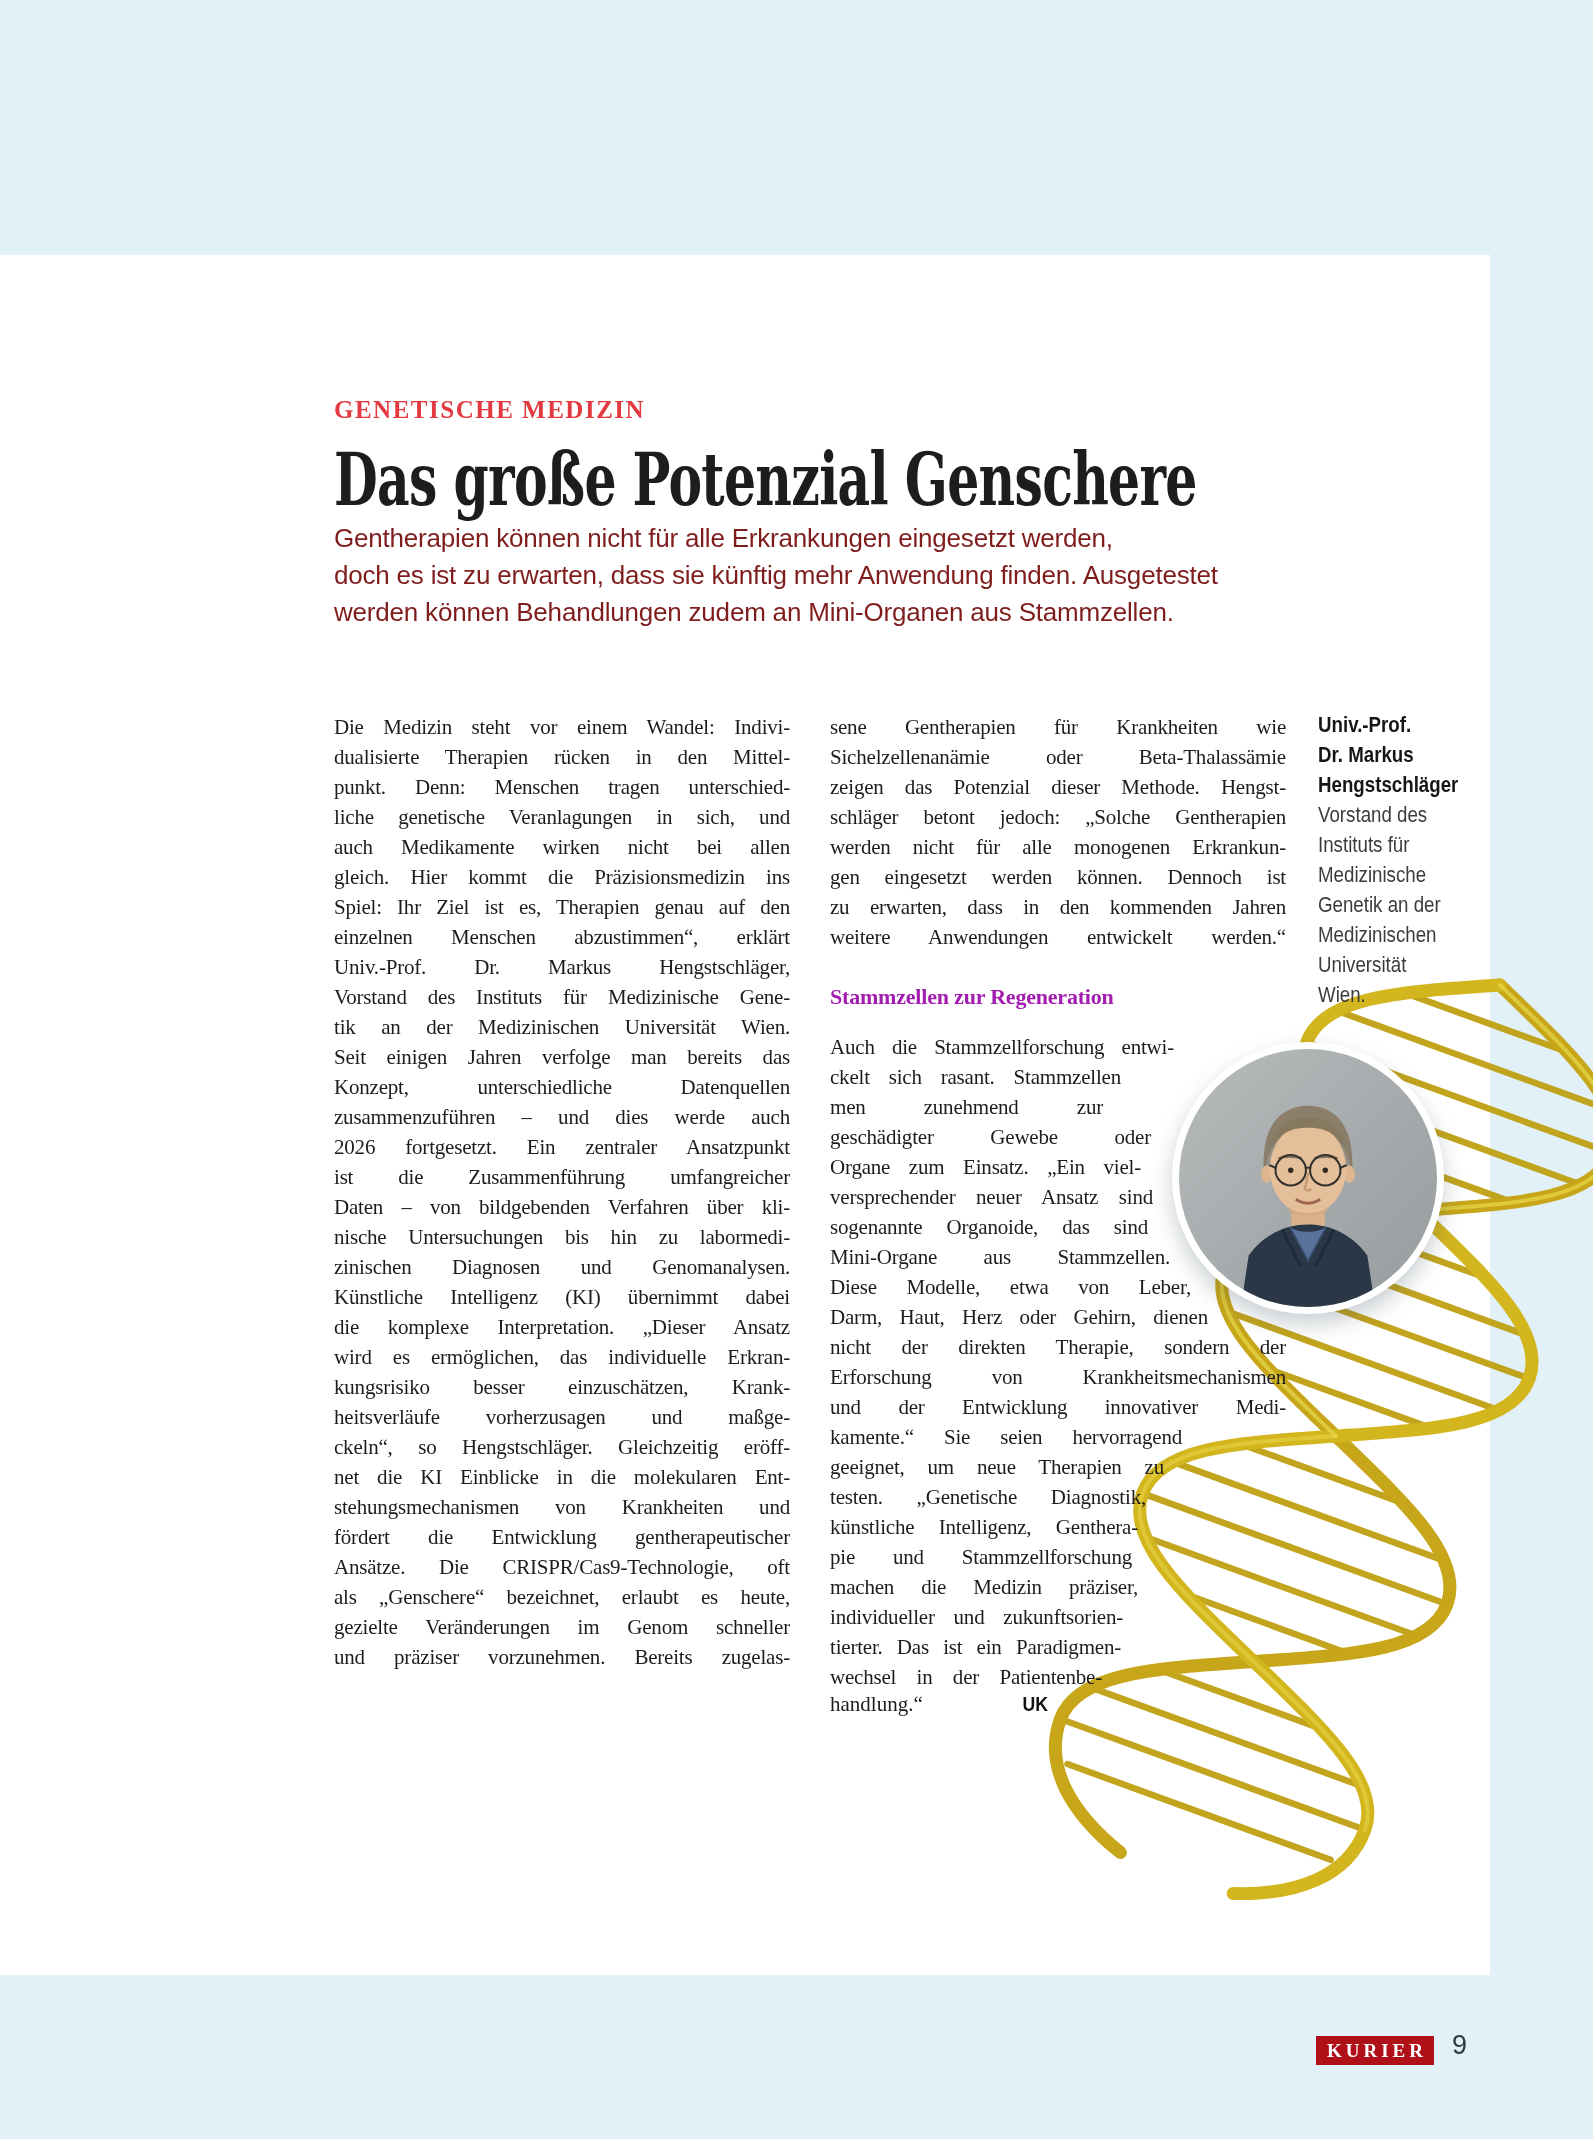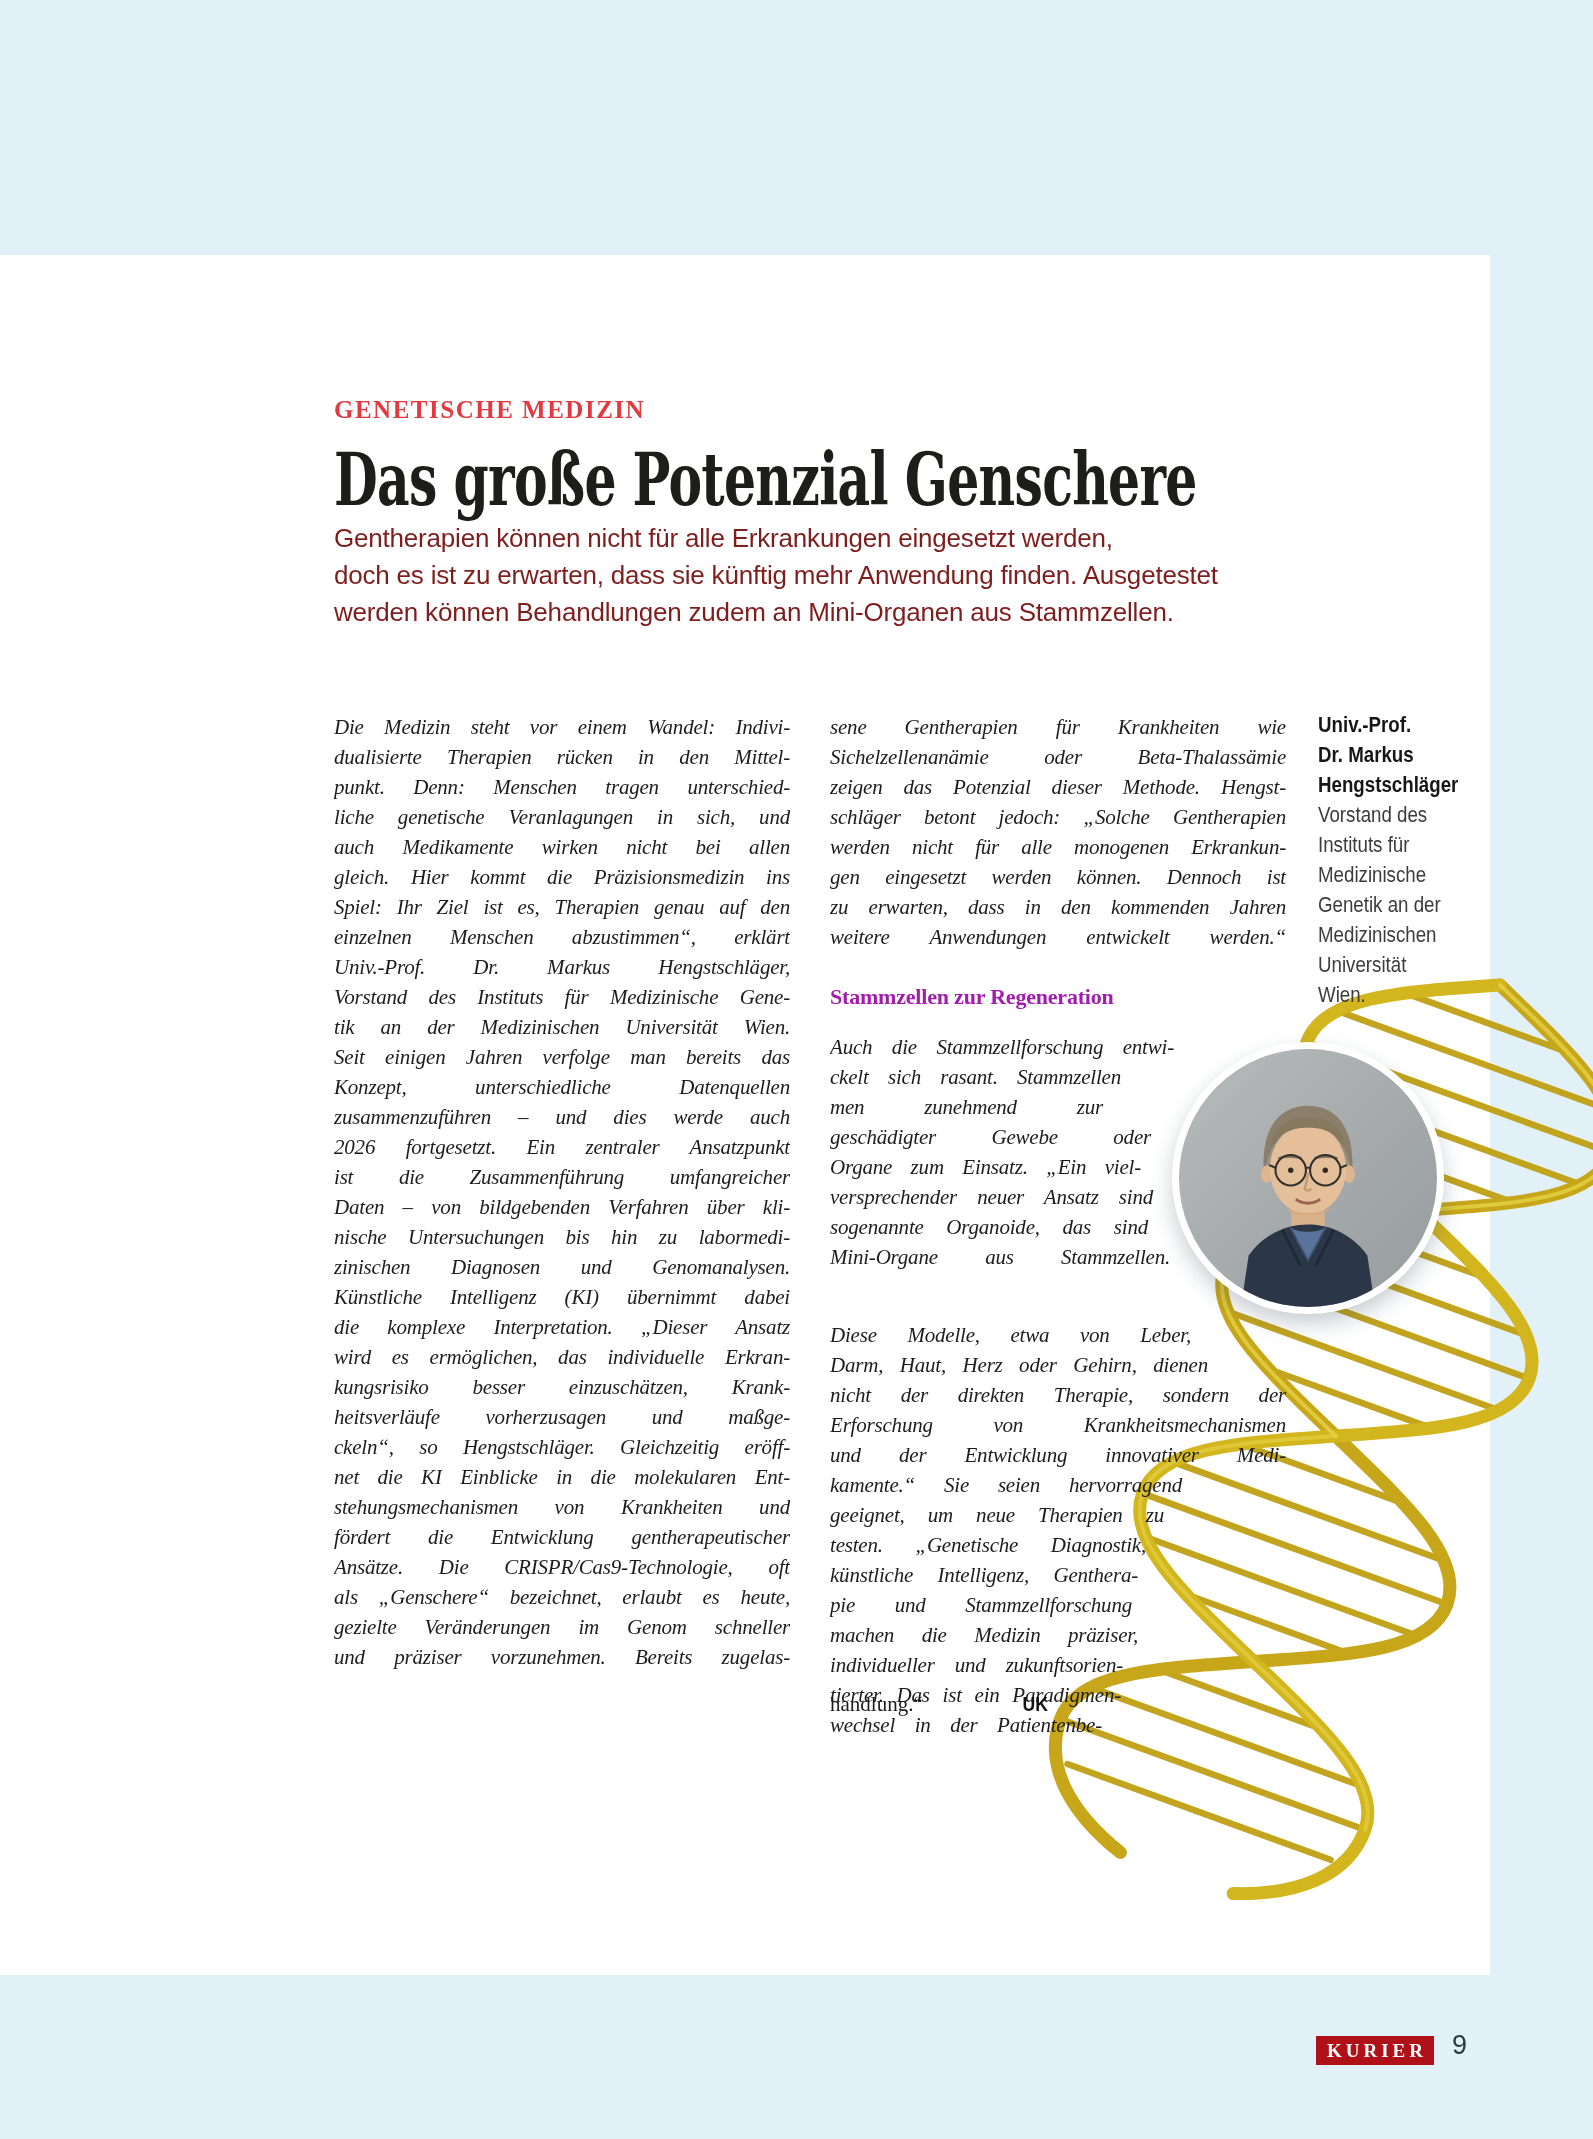--- a/index.html
+++ b/index.html
@@ -36,21 +36,21 @@
     transform:scaleX(0.70);transform-origin:0 0;white-space:nowrap;
   }
   .lede{
     position:absolute;left:334px;top:520px;width:960px;z-index:4;
     font-family:"Liberation Sans",sans-serif;font-size:26px;line-height:37px;
     color:#7f1d1d;letter-spacing:-0.2px;
   }
   .bodycol{
     position:absolute;width:456px;z-index:4;
     font-family:"Liberation Serif",serif;font-size:21px;line-height:30px;
-    color:#1c1c1c;letter-spacing:-0.2px;word-spacing:-0.5px;font-style:italic;
+    color:#1c1c1c;letter-spacing:-0.2px;word-spacing:-0.5px;
   }
   .bodycol .bline{
     height:30px;overflow:hidden;
     text-align:justify;text-align-last:justify;text-justify:inter-word;
   }
   .col1{left:334px;top:712px;}
   .col2a{left:830px;top:712px;}
   .col2b{left:830px;top:1032px;}
   .subhead{
     position:absolute;left:830px;top:984px;width:456px;z-index:4;
@@ -243,21 +243,21 @@
 
   <div class="bodycol col2b">
       <div class="bline" style="padding-right: 112px;">Auch die Stammzellforschung entwi-</div>
       <div class="bline" style="padding-right: 165px;">ckelt sich rasant. Stammzellen kom-</div>
       <div class="bline" style="padding-right: 183px;">men zunehmend zur Regeneration</div>
       <div class="bline" style="padding-right: 135px;">geschädigter Gewebe oder</div>
       <div class="bline" style="padding-right: 145px;">Organe zum Einsatz. „Ein viel-</div>
       <div class="bline" style="padding-right: 133px;">versprechender neuer Ansatz sind</div>
       <div class="bline" style="padding-right: 138px;">sogenannte Organoide, das sind</div>
       <div class="bline" style="padding-right: 116px;">Mini-Organe aus Stammzellen.</div>
-      <div class="bline" style="padding-right: 95px; margin-top: 48px;">Diese Modelle, etwa von Leber,</div>
+      <div class="bline" style="padding-right: 95px;">Diese Modelle, etwa von Leber,</div>
       <div class="bline" style="padding-right: 78px;">Darm, Haut, Herz oder Gehirn, dienen</div>
       <div class="bline">nicht der direkten Therapie, sondern der</div>
       <div class="bline">Erforschung von Krankheitsmechanismen</div>
       <div class="bline">und der Entwicklung innovativer Medi-</div>
       <div class="bline" style="padding-right: 104px;">kamente.“ Sie seien hervorragend</div>
       <div class="bline" style="padding-right: 122px;">geeignet, um neue Therapien zu</div>
       <div class="bline" style="padding-right: 140px;">testen. „Genetische Diagnostik,</div>
       <div class="bline" style="padding-right: 148px;">künstliche Intelligenz, Genthera-</div>
       <div class="bline" style="padding-right: 154px;">pie und Stammzellforschung</div>
       <div class="bline" style="padding-right: 148px;">machen die Medizin präziser,</div>

